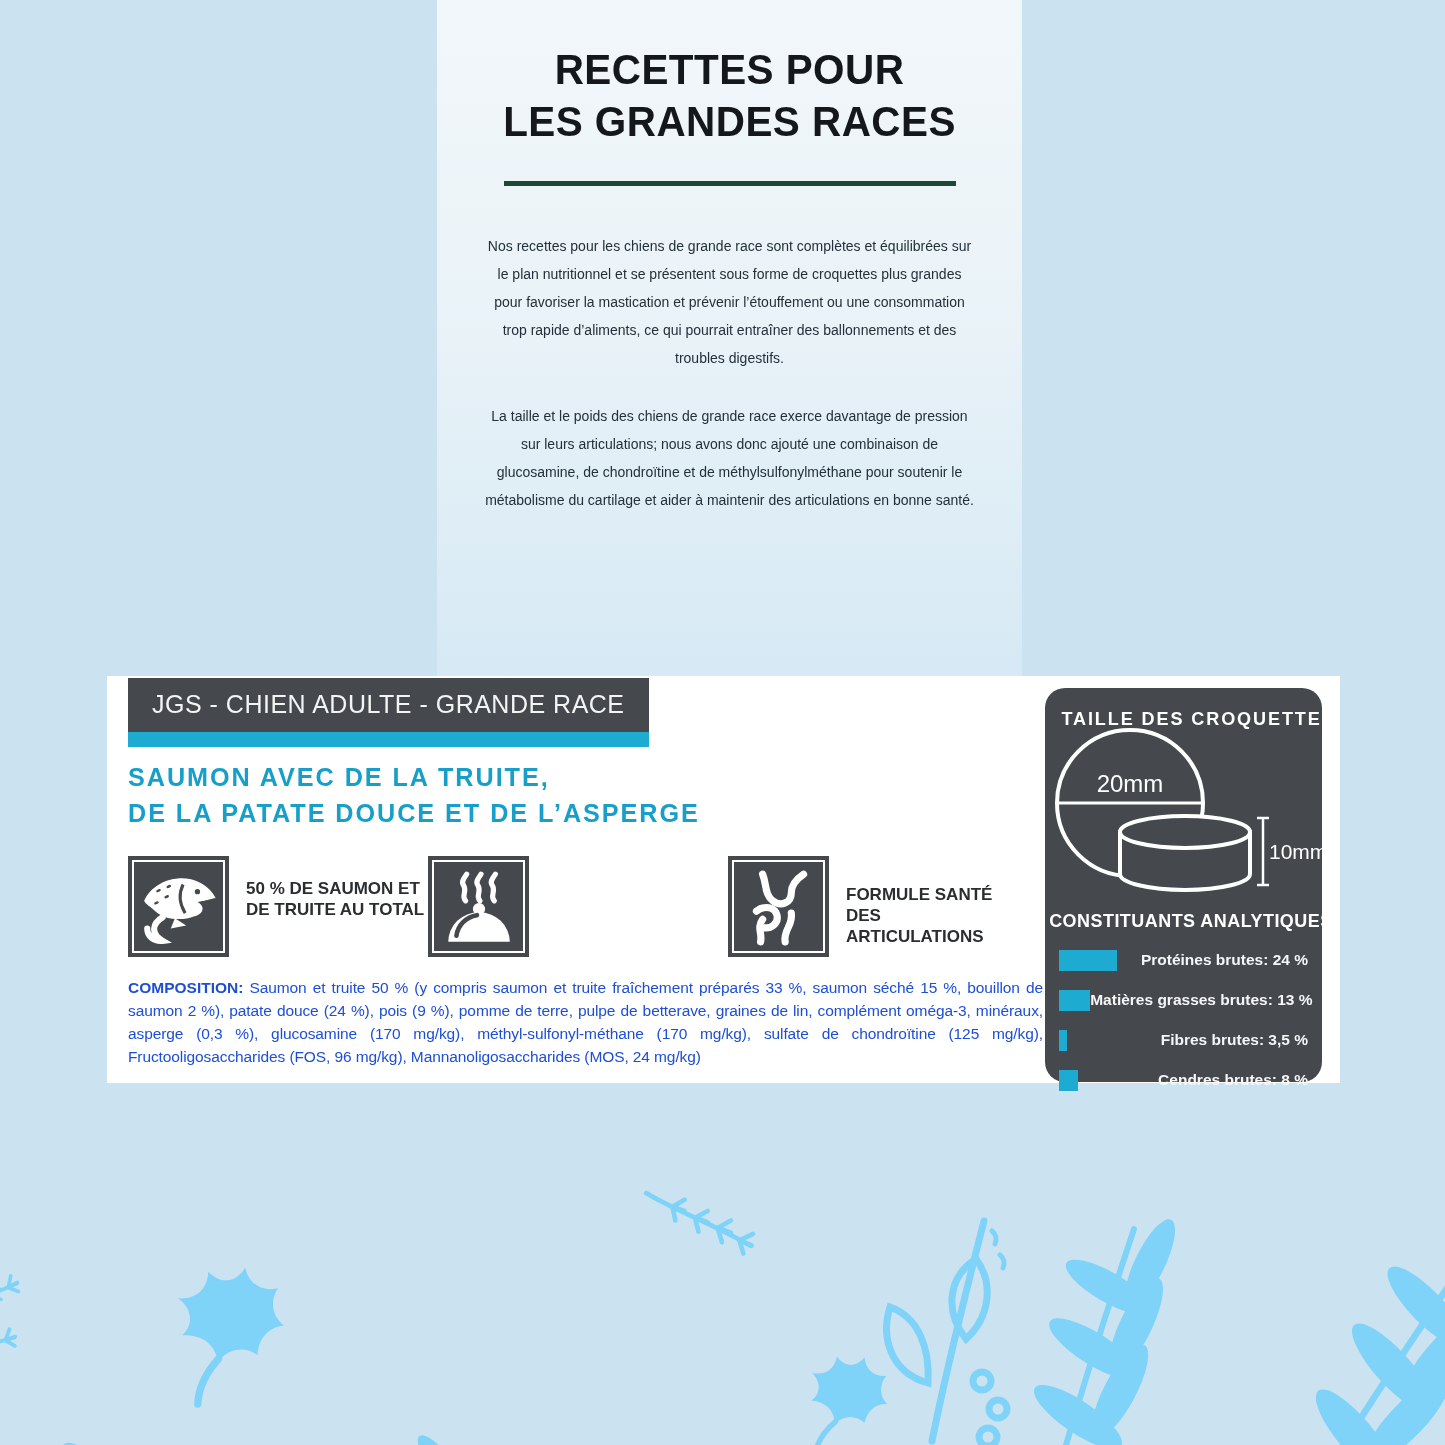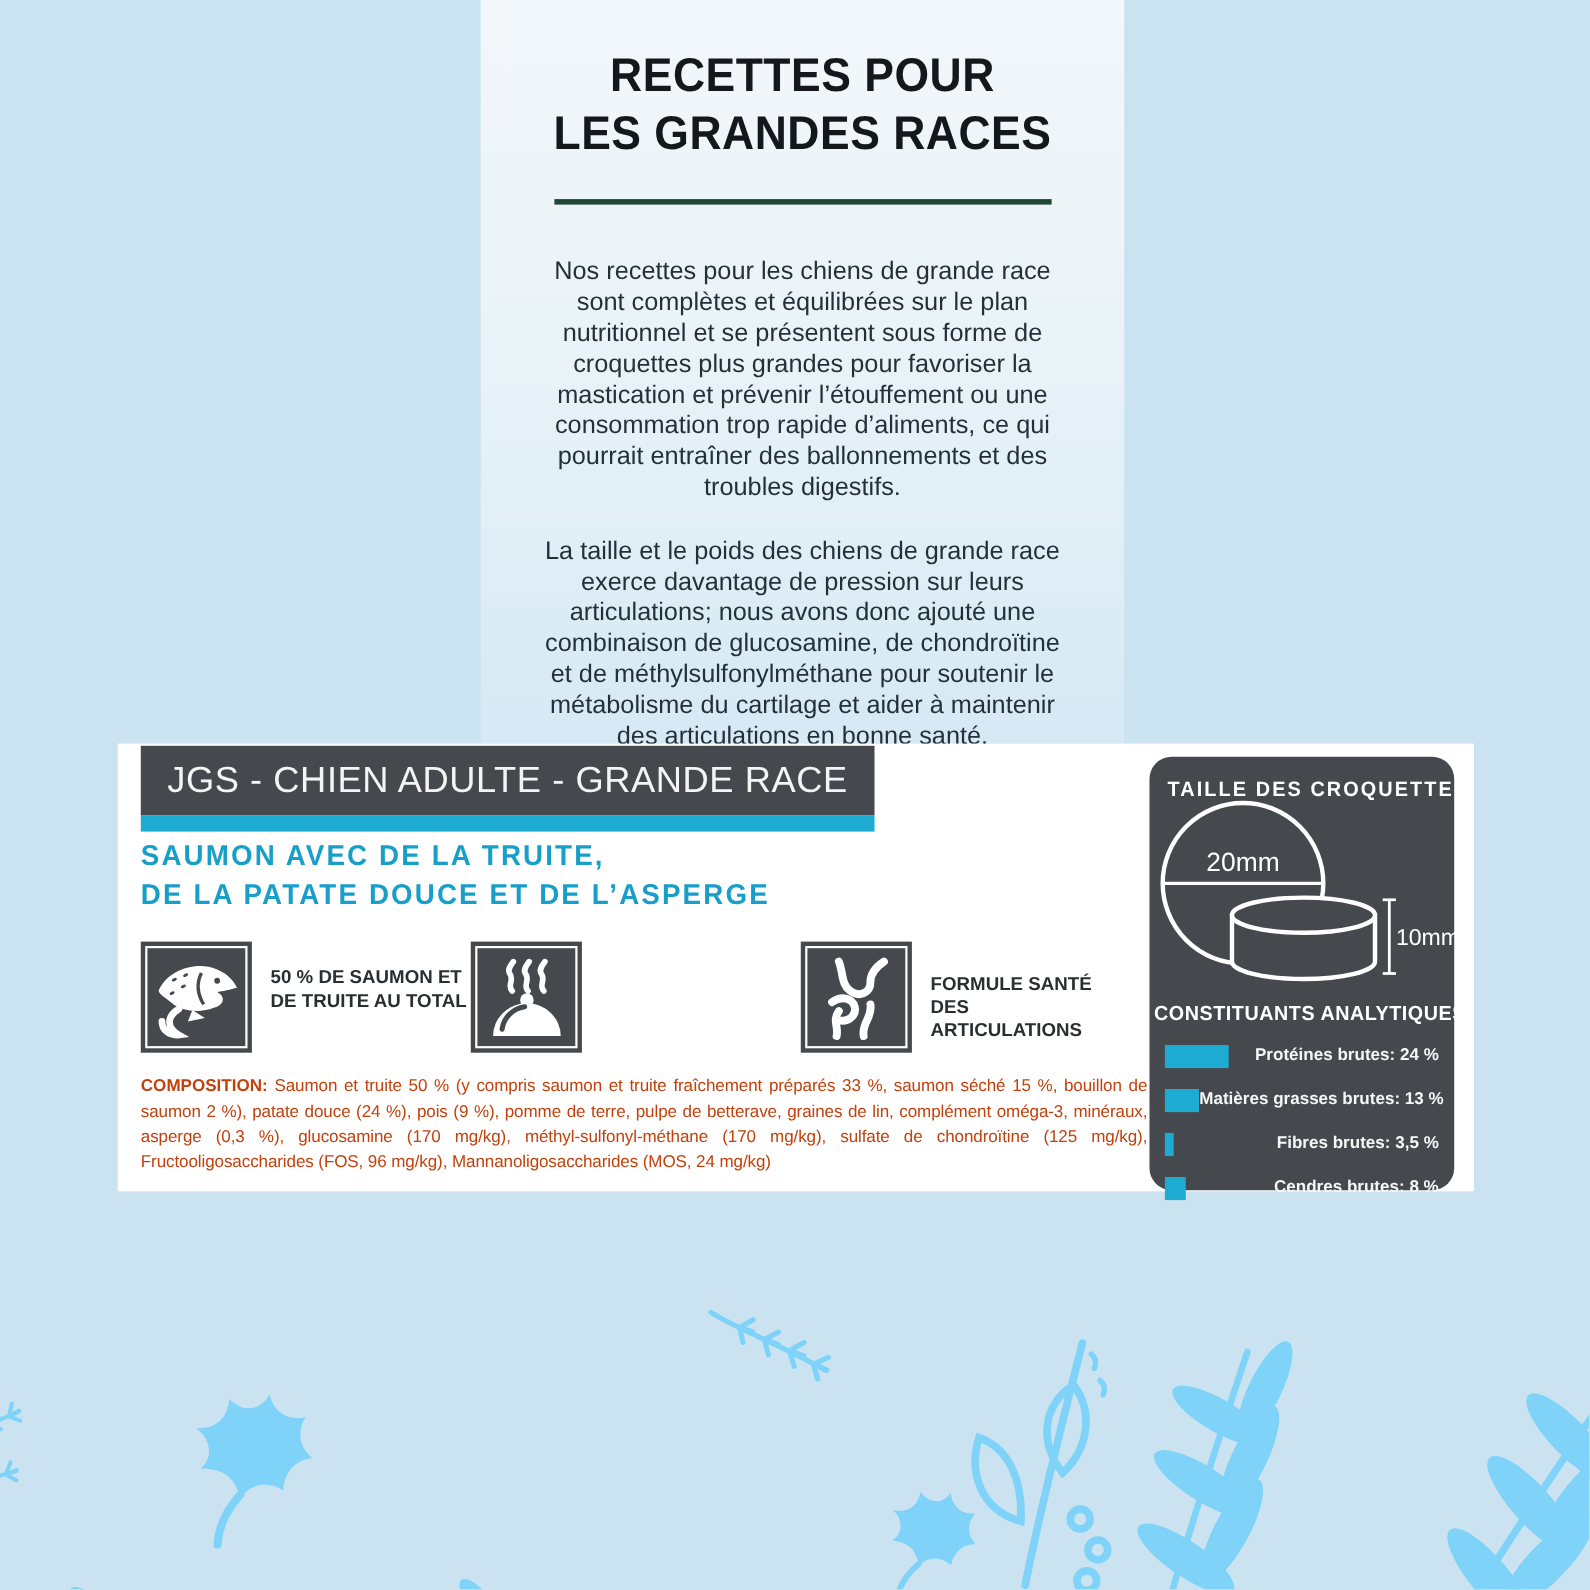--- a/index.html
+++ b/index.html
@@ -22,32 +22,32 @@
     font-size:43px;line-height:1.2;font-weight:800;
     letter-spacing:.5px;color:#15181b;
     transform:scaleX(.94);transform-origin:center;
   }
   .divider{
     width:452px;height:5px;margin:34px auto 46px;
     background:#1e4736;
   }
   .hero p{
     width:492px;margin:0 auto 30px;
-    font-size:23px;line-height:28px;color:#233039;
+    font-size:14px;line-height:28px;color:#233039;
   }
 
   
   .card{
     position:absolute;left:107px;top:676px;width:1233px;height:407px;
     background:#ffffff;
   }
   .badge-wrap{position:absolute;left:21px;top:2px;display:inline-block;}
   .badge{
     display:block;background:#45494d;color:#f4f4f4;
-    font-size:33px;letter-spacing:.5px;
+    font-size:25px;letter-spacing:.5px;
     padding:12px 24px 13px;white-space:nowrap;
   }
   .badge-underline{display:block;height:15px;background:#1dabd2;}
   .product-title{
     position:absolute;left:21px;top:84px;margin:0;
     font-size:26px;line-height:1.38;font-weight:800;letter-spacing:2px;
     color:#189fc9;transform:scaleX(.97);transform-origin:left;
     white-space:nowrap;
   }
   .features{position:absolute;left:21px;top:180px;display:flex;}
@@ -61,21 +61,21 @@
   }
   .feature-label{
     margin:0 0 0 17px;padding-top:22px;
     font-size:17px;line-height:21px;font-weight:bold;color:#2a2e31;
     white-space:pre-line;
   }
   .feature:nth-child(2) .feature-label{padding-top:6px;}
   .feature:nth-child(3) .feature-label{padding-top:28px;}
   .composition{
     position:absolute;left:21px;top:300px;width:915px;margin:0;
-    font-size:15.5px;line-height:23px;color:#c2410c;text-align:justify;
+    font-size:15.5px;line-height:23px;color:#1d4ed8;text-align:justify;
     letter-spacing:-.1px;
   }
   .composition b{letter-spacing:0;}
 
   
   .kibble-panel{
     position:absolute;left:938px;top:12px;width:277px;height:394px;
     background:#45494d;border-radius:20px;color:#fff;
   }
   .kibble-panel h3{

